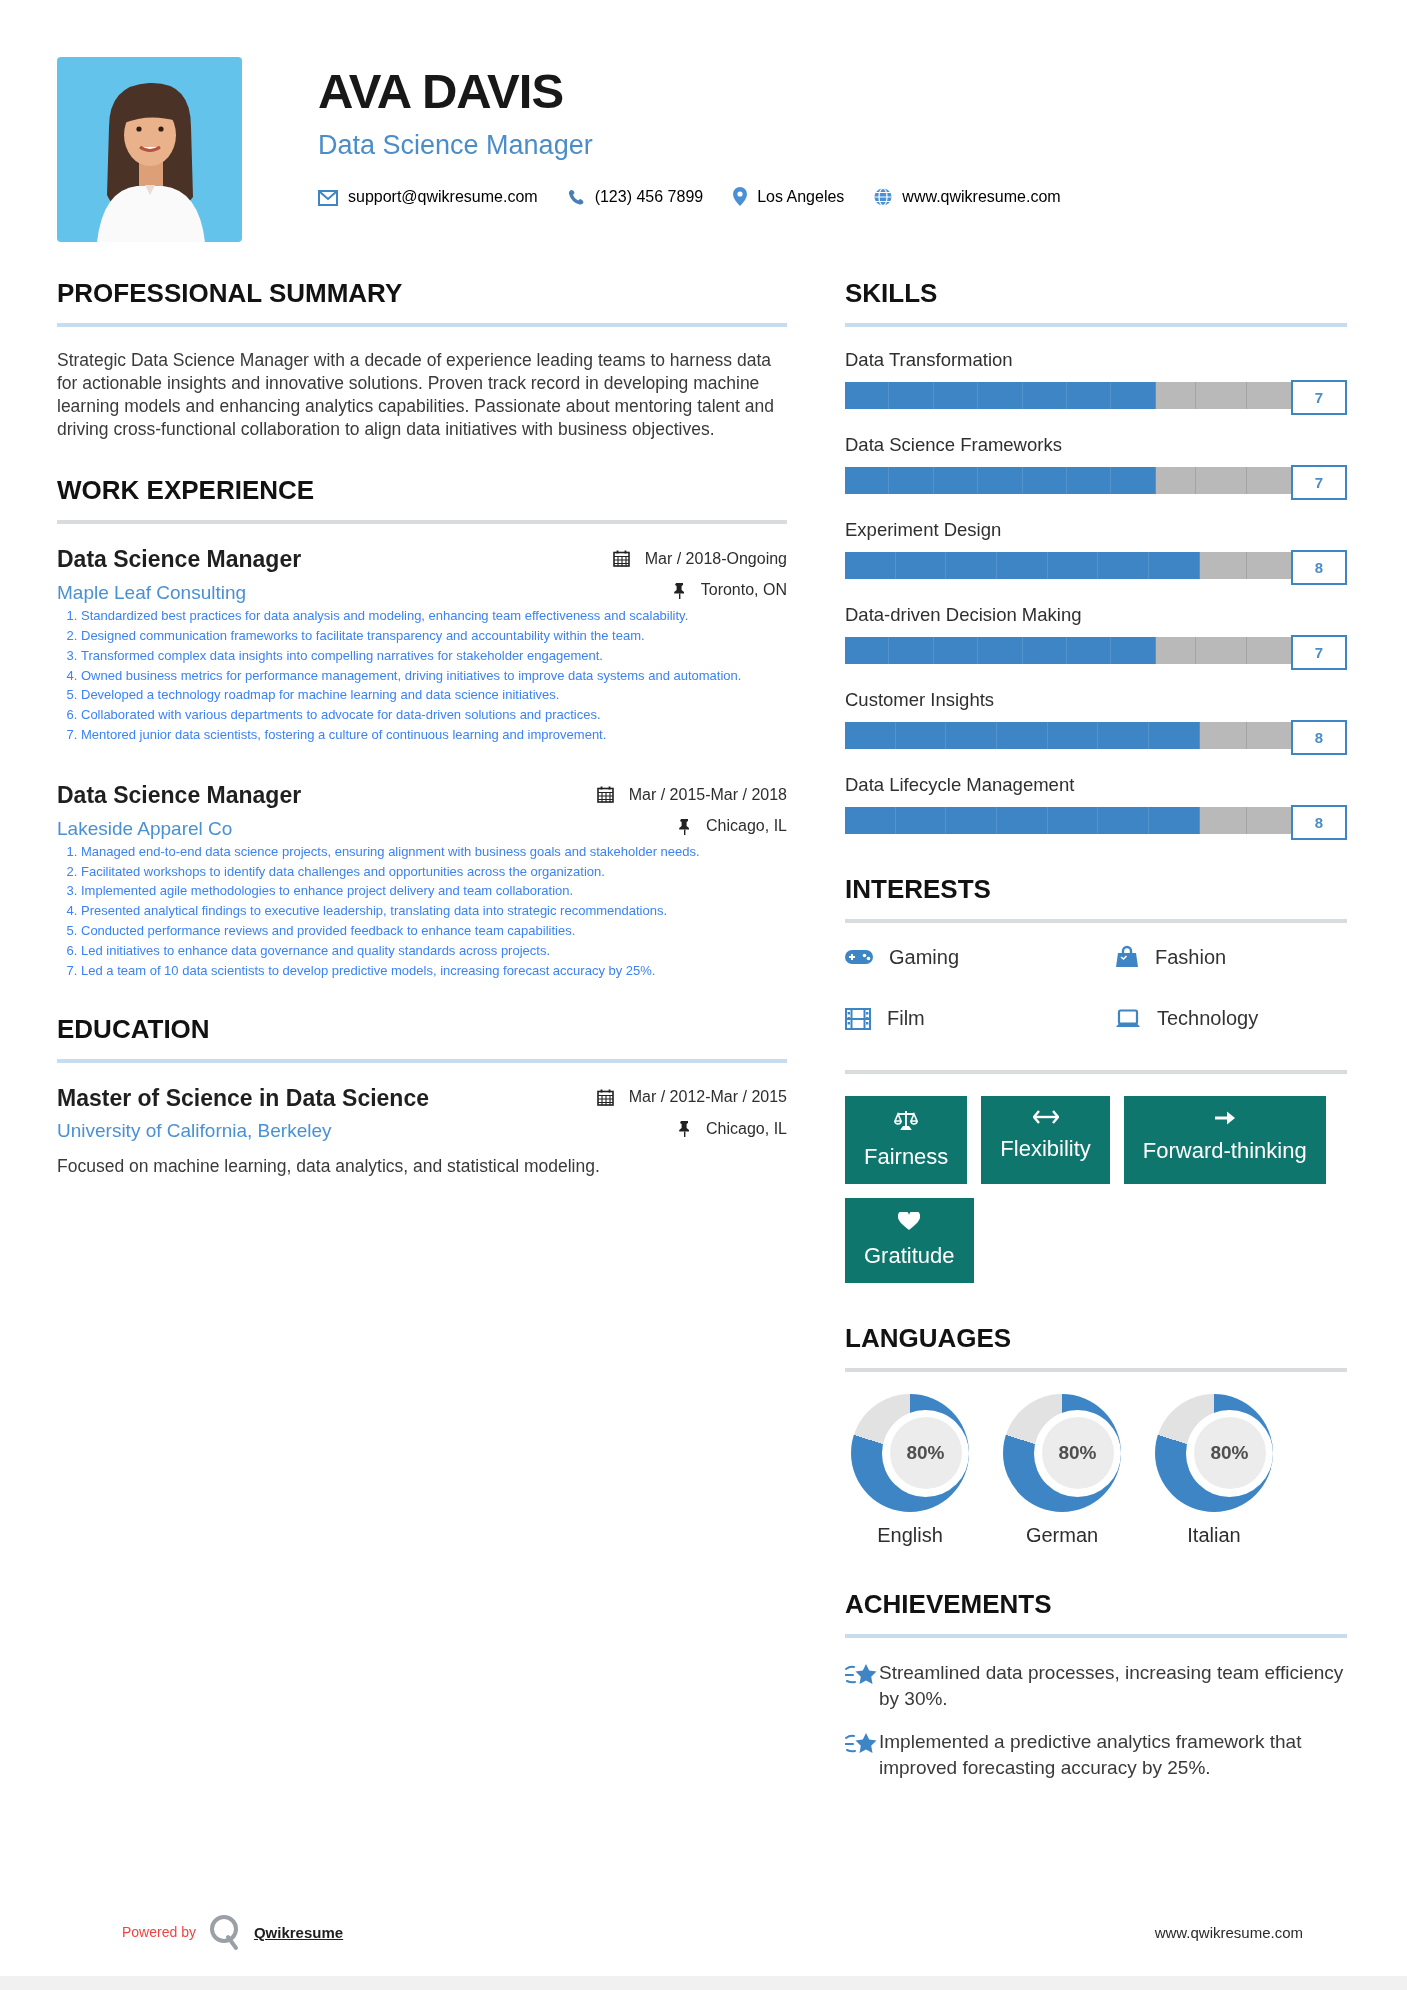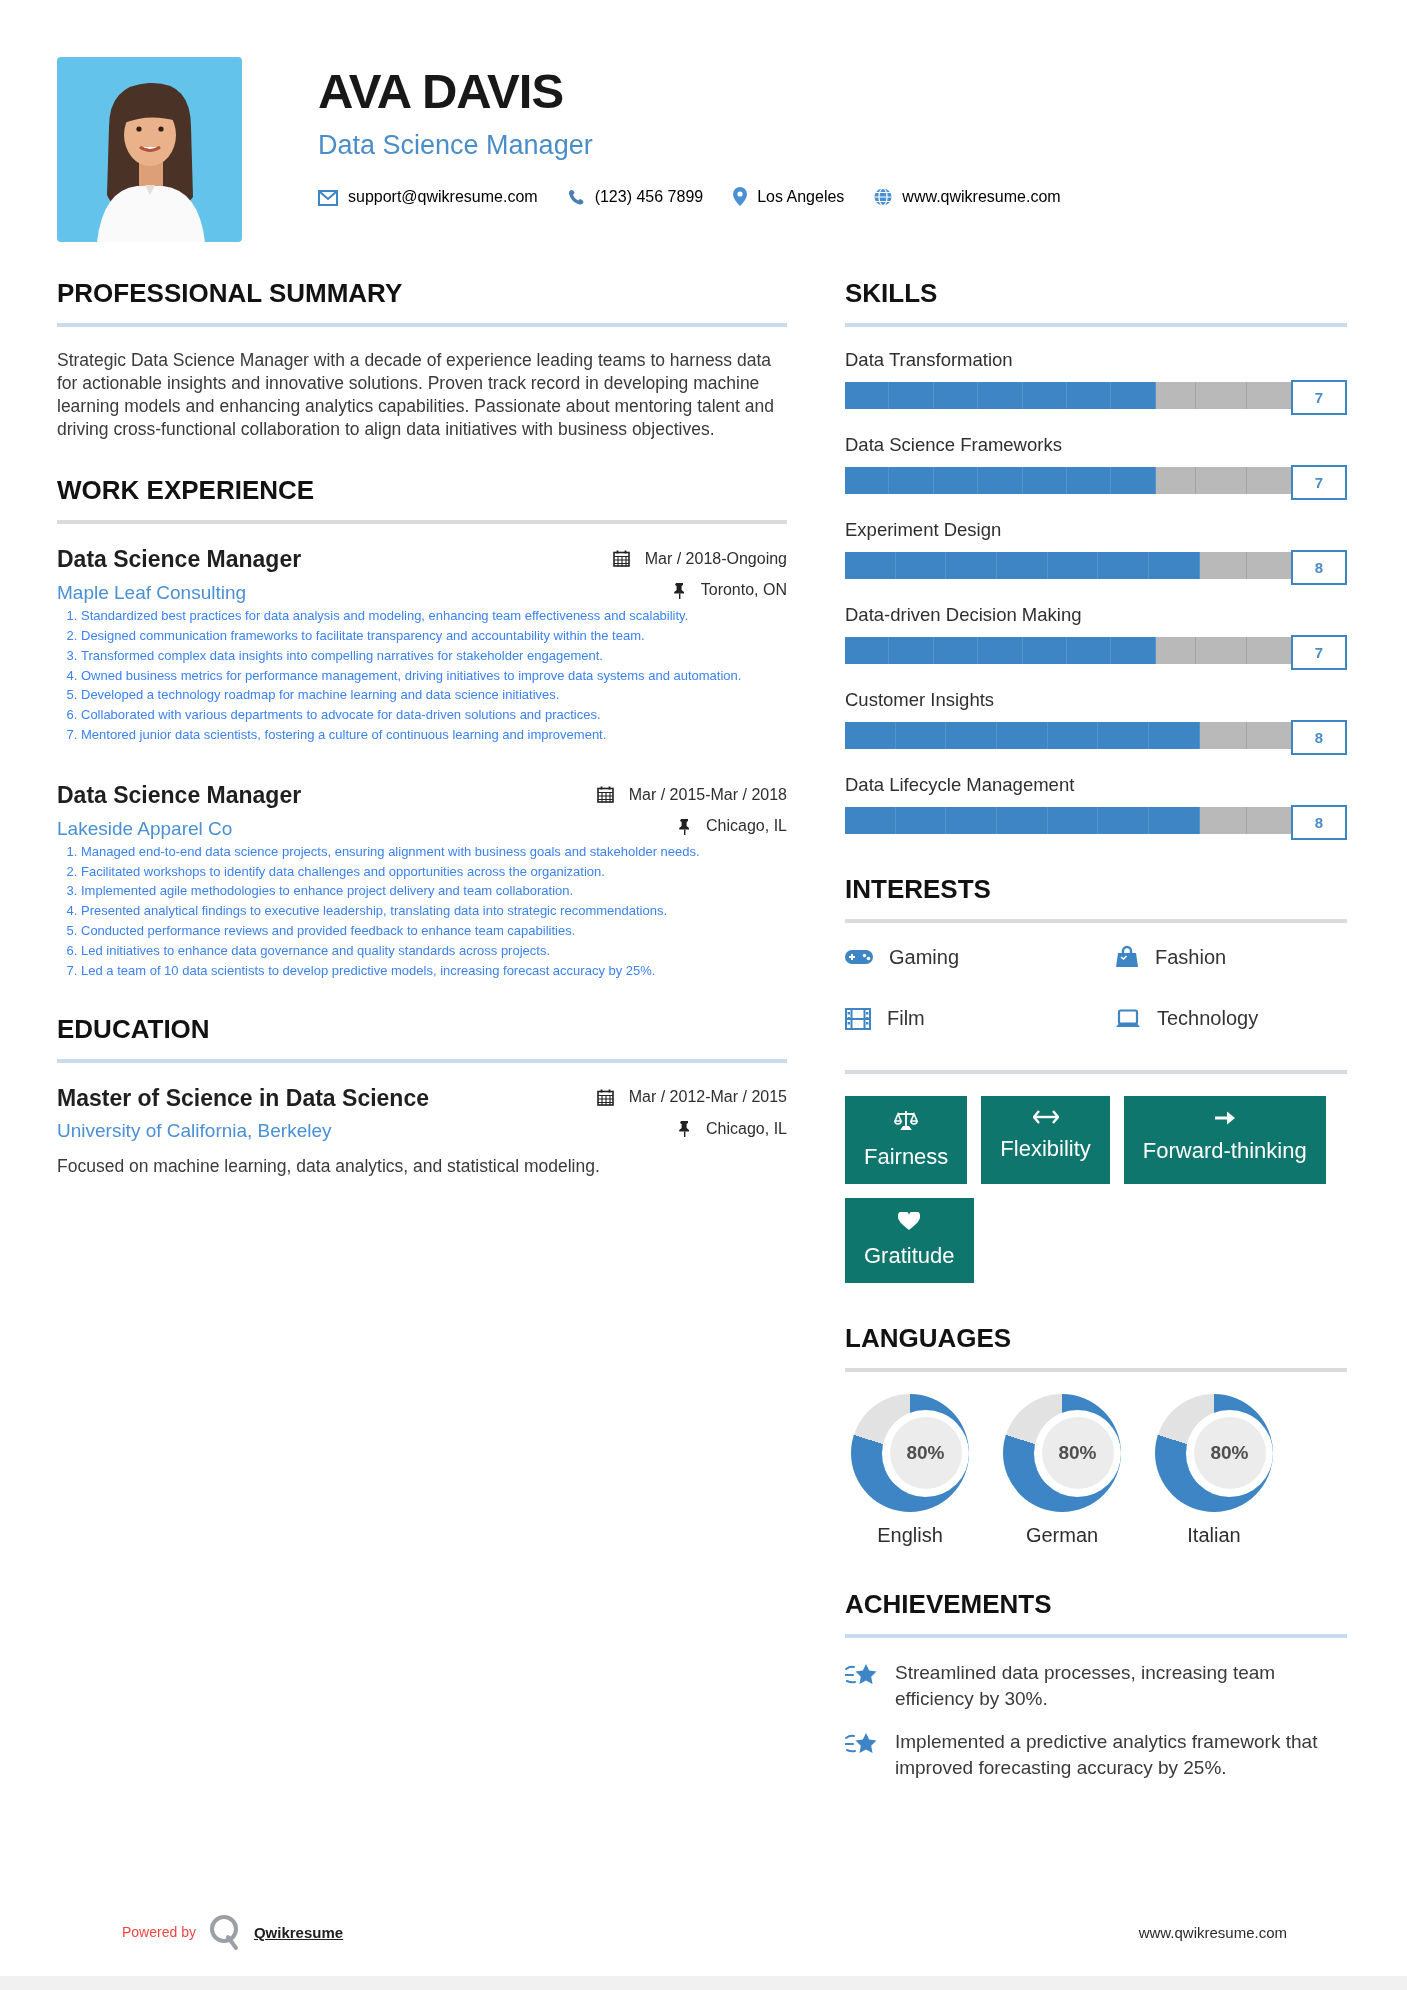--- a/index.html
+++ b/index.html
@@ -1,21 +1,21 @@
 <!DOCTYPE html>
 <html><head>
 <meta charset="utf-8">
 <style>
   html,body{margin:0;padding:0;}
   body{
     width:1407px;height:1990px;position:relative;background:#ffffff;
     font-family:"Liberation Sans","DejaVu Sans",sans-serif;color:#3d3d3d;
     display:flex;flex-direction:column;overflow:hidden;
   }
-  .page{padding:57px 60px 0 57px;display:flex;flex-direction:column;flex:1;}
+  .page{padding:57px 44px 0 57px;display:flex;flex-direction:column;flex:1;}
 
   
   .header{display:flex;align-items:flex-start;margin-bottom:36px;}
   .photo{width:185px;height:185px;border-radius:4px;overflow:hidden;flex:0 0 auto;}
   .header-text{margin-left:76px;padding-top:10px;}
   .name{font-size:49px;font-weight:800;color:#181818;letter-spacing:-1px;line-height:1;}
   .job-title{font-size:27px;color:#4a8dc9;margin-top:14px;font-weight:500;}
   .contact-row{display:flex;align-items:center;margin-top:26px;gap:14px;}
   .contact-item{display:flex;align-items:flex-end;gap:10px;font-size:16px;color:#000000;margin-right:16px;}
   .contact-item svg{display:block;}
@@ -74,21 +74,21 @@
   .donut{width:118px;height:118px;border-radius:50%;
     background:conic-gradient(#3d85c4 calc(var(--p)*1%),#e2e2e2 0);
     display:flex;align-items:center;justify-content:flex-end;}
   .donut-hole{width:87px;height:87px;border-radius:50%;background:#fff;
     display:flex;align-items:center;justify-content:center;}
   .donut-disc{width:72px;height:72px;border-radius:50%;background:#ececec;
     display:flex;align-items:center;justify-content:center;font-size:19px;font-weight:700;color:#4f4f4f;}
   .lang-label{margin-top:12px;font-size:20px;color:#2e2e2e;}
 
   
-  .achievement{display:flex;gap:16px;margin-bottom:18px;}
+  .achievement{display:flex;margin-bottom:18px;}
   .achievement svg{flex:0 0 auto;margin-top:2px;}
   .achievement-text{font-size:19px;line-height:1.35;color:#3a3a3a;}
 
   
   .footer{margin-top:auto;display:flex;justify-content:space-between;align-items:center;
     padding:0 60px 0 65px;height:60px;margin-bottom:14px;}
   .footer-left{display:flex;align-items:center;gap:12px;}
   .powered-by{font-size:14px;color:#ef4444;}
   .brand{font-size:15px;color:#1d1d1d;text-decoration:underline;font-weight:600;}
   .site{font-size:15px;color:#2b2b2b;}

